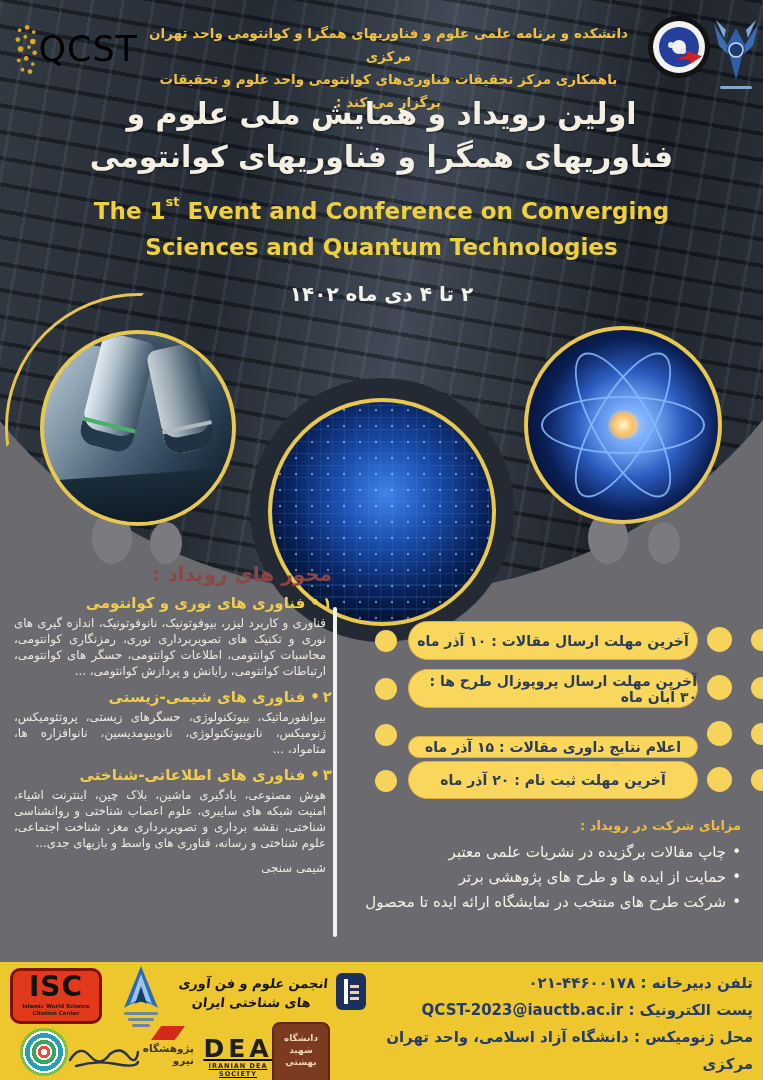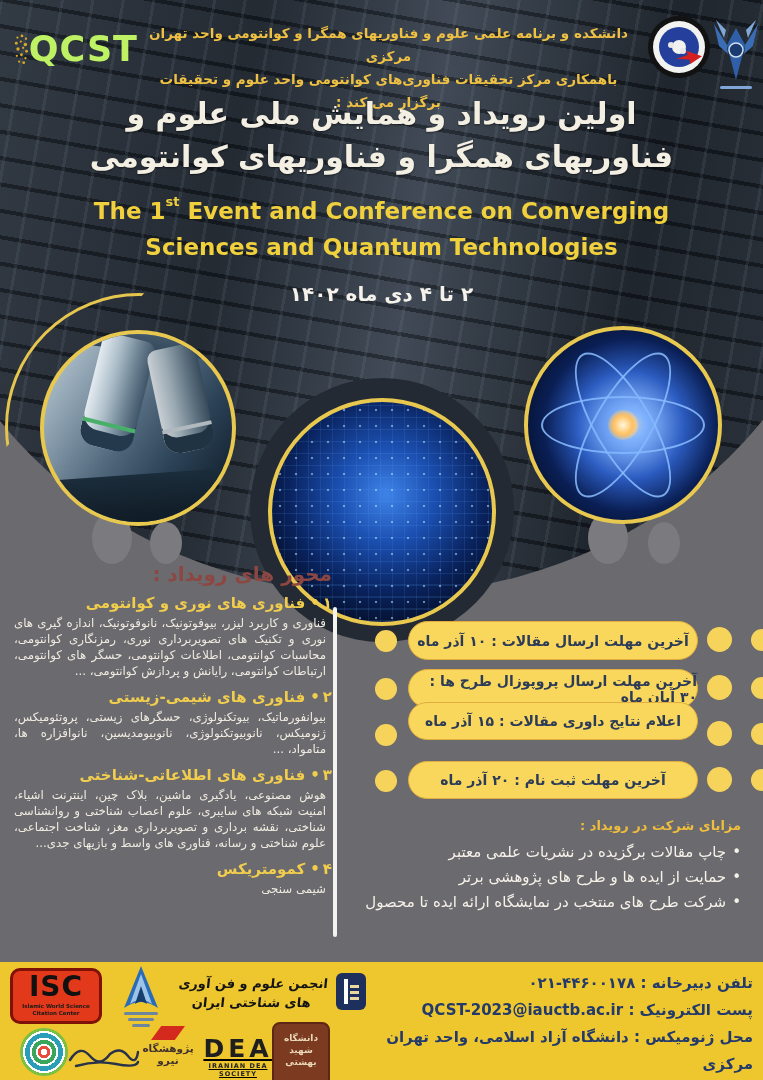--- a/index.html
+++ b/index.html
@@ -21,21 +21,21 @@
   .arc{position:absolute;left:5px;top:293px;width:268px;height:268px;border-radius:50%;
        border:3px solid #e6c64e;clip-path:polygon(0 0,52% 0,0 58%);}
   .deco{position:absolute;background:#7b7a7f;border-radius:50%;}
   .d1{left:92px;top:512px;width:40px;height:52px;}
   .d2{left:150px;top:522px;width:32px;height:42px;}
   .d3{left:588px;top:512px;width:40px;height:52px;}
   .d4{left:648px;top:522px;width:32px;height:42px;}
 
   
   .qcst{position:absolute;left:14px;top:16px;width:124px;height:66px;display:flex;align-items:center;}
-  .qcst-text{font-size:35px;font-weight:700;color:#bef264;letter-spacing:1px;line-height:60px;}
+  .qcst-text{font-size:35px;font-weight:400;color:#000000;letter-spacing:1px;line-height:60px;}
   .org{position:absolute;left:142px;right:128px;top:22px;text-align:center;direction:rtl;
        color:#eec043;font-size:13.5px;font-weight:700;line-height:23px;}
   .qtrc{position:absolute;left:648px;top:16px;width:62px;height:62px;border-radius:50%;background:#121212;}
   .qtrc .w{position:absolute;inset:5px;border-radius:50%;background:#f2f2f0;}
   .qtrc .b{position:absolute;inset:11px;border-radius:50%;background:#24409c;}
   .qtrc .h{position:absolute;left:24px;top:24px;width:14px;height:14px;border-radius:50%;background:#f2f2f0;}
   .qtrc .m1,.qtrc .m2{position:absolute;width:6px;height:6px;border-radius:50%;background:#e8e8e8;}
   .qtrc .m1{left:20px;top:26px;} .qtrc .m2{left:32px;top:32px;}
   .qtrc .a{position:absolute;left:28px;top:34px;width:26px;height:14px;background:#d42020;
            clip-path:polygon(0 65%,45% 35%,40% 5%,100% 45%,55% 100%,52% 68%);}
@@ -90,21 +90,21 @@
   .t-num{margin-left:3px;} .t-dot{margin-left:5px;}
   .t-body{font-size:11.8px;line-height:16px;color:#efebe1;text-align:justify;text-align-last:right;
           margin:0 6px 9px 0;}
   .vline{position:absolute;left:333px;top:607px;width:4px;height:330px;background:#f4f3ef;border-radius:2px;}
 
   
   .pill{position:absolute;left:408px;width:290px;height:39px;border-radius:20px;
         background:#f8d75c;border:1px solid #e0ad3e;display:flex;align-items:center;justify-content:center;
         direction:rtl;font-size:14px;font-weight:700;color:#2c3b58;}
   .dot{position:absolute;background:#f6d45c;border-radius:50%;}
-  .p1{top:621px;} .p2{top:669px;} .p3{top:702px;height:38px;} .p4{top:761px;height:38px;}
+  .p1{top:621px;} .p2{top:669px;} .p3{top:736px;height:22px;} .p4{top:761px;height:38px;}
   .dl1{left:375px;top:630px;width:22px;height:22px;} .dr1{left:707px;top:627px;width:25px;height:25px;} .de1{left:751px;top:629px;width:22px;height:22px;}
   .dl2{left:375px;top:678px;width:22px;height:22px;} .dr2{left:707px;top:675px;width:25px;height:25px;} .de2{left:751px;top:677px;width:22px;height:22px;}
   .dl3{left:375px;top:724px;width:22px;height:22px;} .dr3{left:707px;top:721px;width:25px;height:25px;} .de3{left:751px;top:723px;width:22px;height:22px;}
   .dl4{left:375px;top:770px;width:22px;height:22px;} .dr4{left:707px;top:767px;width:25px;height:25px;} .de4{left:751px;top:769px;width:22px;height:22px;}
 
   
   .benefits{position:absolute;right:22px;top:814px;width:386px;direction:rtl;text-align:right;}
   .b-head{font-size:13px;font-weight:700;color:#efbe3e;margin:4px 0 7px;}
   .b-item{font-size:15px;line-height:25px;color:#f6f2ea;font-weight:500;}
   .b-mark{margin-left:6px;}
@@ -122,21 +122,21 @@
        border-radius:10px;text-align:center;}
   .isc-t{font-size:28px;font-weight:900;color:#111;line-height:32px;letter-spacing:1px;}
   .isc-c{font-size:5.5px;font-weight:700;color:#1a1a1a;line-height:7px;}
   .inst{position:absolute;left:112px;top:2px;width:58px;height:68px;}
   .cogsoc{position:absolute;left:172px;top:12px;width:160px;height:44px;direction:rtl;text-align:center;
           font-size:13px;font-weight:700;color:#141414;line-height:19px;transform:skewX(-6deg);}
   .ring-logo{position:absolute;left:20px;top:66px;width:48px;height:48px;border-radius:50%;
       background:radial-gradient(circle,#fff 0 10%,#e84c3c 10% 18%,#fff 18% 24%,#3aa65c 24% 36%,
                  #fff 36% 42%,#2a9db8 42% 56%,#fff 56% 62%,#7ac043 62% 78%,rgba(0,0,0,0) 78%);}
   .scribble{position:absolute;left:66px;top:72px;width:74px;height:38px;}
-  .niroo{position:absolute;left:142px;top:64px;width:52px;text-align:center;}
+  .niroo{position:absolute;left:142px;top:64px;width:52px;}
   .niroo .ic{margin:0 auto 2px;width:34px;height:14px;background:#d42a1e;
              clip-path:polygon(0 100%,30% 0,100% 0,70% 100%);}
   .niroo .tx{font-size:10.5px;font-weight:700;color:#41322e;direction:rtl;line-height:12px;}
   .dea{position:absolute;left:198px;top:74px;width:80px;text-align:center;text-decoration:underline;}
   .dea-t{font-size:25px;font-weight:800;color:#1f1f1f;letter-spacing:4px;line-height:26px;}
   .dea-c{font-size:6.5px;font-weight:700;color:#222;letter-spacing:1px;}
   .bh{position:absolute;left:272px;top:60px;width:58px;height:67px;background:#7c3a20;border:2px solid #5e2713;
       border-radius:8px;color:#ead9b8;font-size:9px;font-weight:700;direction:rtl;text-align:center;
       line-height:12px;padding-top:8px;}
 </style>
@@ -234,21 +234,20 @@
     </div>
     <div>
       <div class="t-head"><span class="t-num">۲</span><span class="t-dot">•</span><span>فناوری های شیمی-زیستی</span></div>
       <div class="t-body">بیوانفورماتیک، بیوتکنولوژی، حسگرهای زیستی، پروتئومیکس، ژنومیکس، نانوبیوتکنولوژی، نانوبیومدیسین، نانوافزاره ها، متامواد، ...</div>
     </div>
     <div>
       <div class="t-head"><span class="t-num">۳</span><span class="t-dot">•</span><span>فناوری های اطلاعاتی-شناختی</span></div>
       <div class="t-body">هوش مصنوعی، یادگیری ماشین، بلاک چین، اینترنت اشیاء، امنیت شبکه های سایبری، علوم اعصاب شناختی و روانشناسی شناختی، نقشه برداری و تصویربرداری مغز، شناخت اجتماعی، علوم شناختی و رسانه، فناوری های واسط و بازیهای جدی...</div>
     </div>
     <div>
-      <div class="t-head"><span class="t-num">۴</span><span class="t-dot">•</span><span>کمومتریکس</span></div>
       <div class="t-body">شیمی سنجی</div>
     </div>
   </div>
   <div class="vline"></div>
 
   <div class="pill p1">آخرین مهلت ارسال مقالات : ۱۰ آذر ماه</div>
   <div class="pill p2">آخرین مهلت ارسال پروپوزال طرح ها : ۳۰ آبان ماه</div>
   <div class="pill p3">اعلام نتایج داوری مقالات : ۱۵ آذر ماه</div>
   <div class="pill p4">آخرین مهلت ثبت نام : ۲۰ آذر ماه</div>
   <div class="dot dl1"></div>

